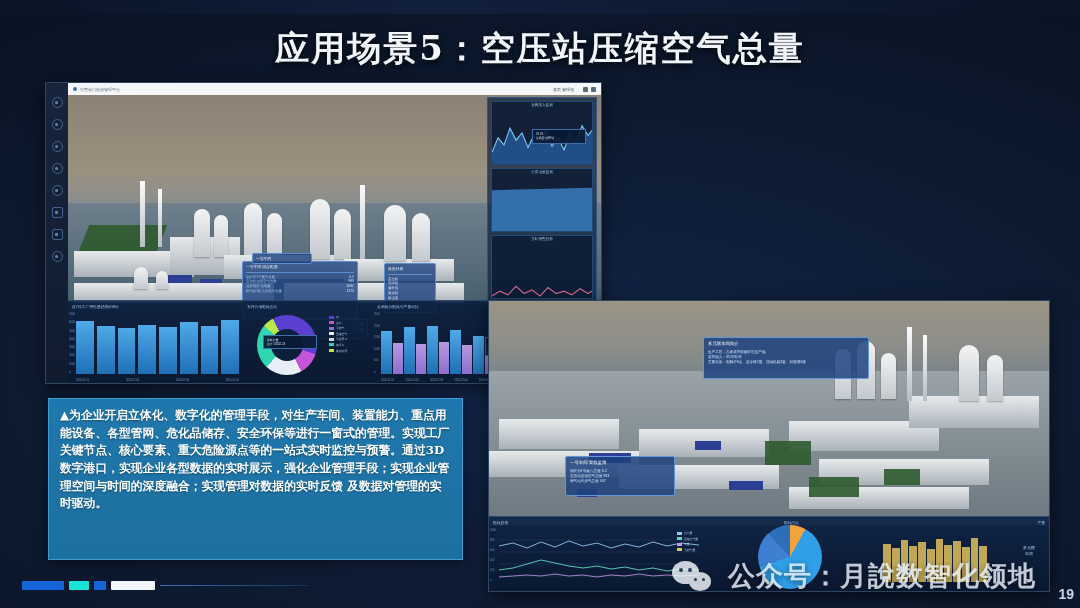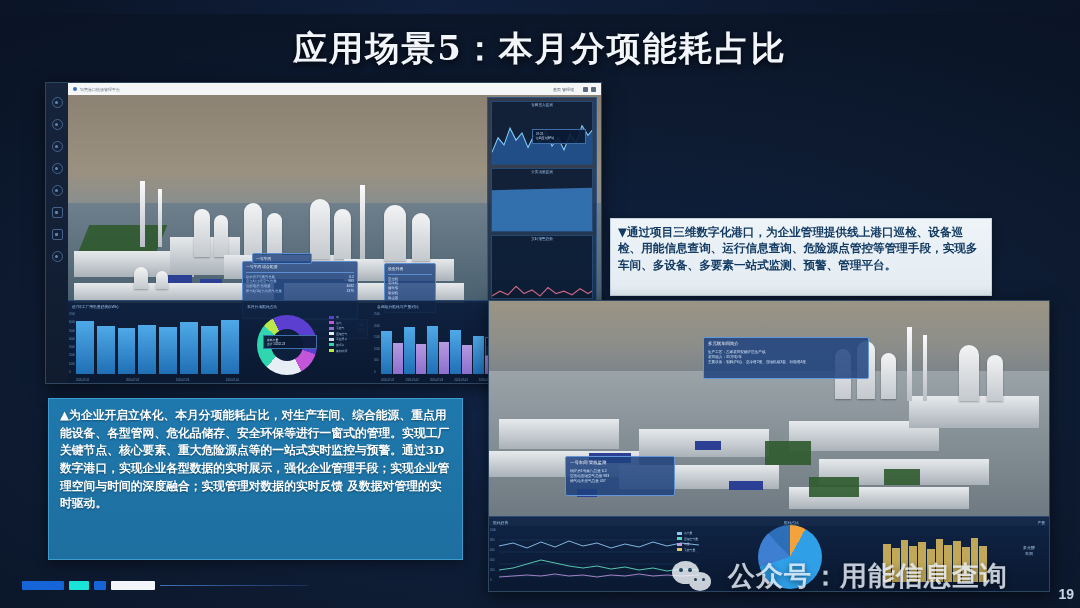--- a/index.html
+++ b/index.html
@@ -170,21 +170,21 @@
   .bub.b1{left:0;top:0;width:27px;height:23px;}
   .bub.b2{left:17px;top:11px;width:22px;height:19px;}
   .eye{position:absolute;width:4px;height:4px;border-radius:50%;background:#23405f;}
   .pageno{position:absolute;right:6px;bottom:6px;color:#cfe0f2;font-size:14px;font-weight:bold;opacity:.95;}
 </style>
 </head>
 <body>
 
 <div class="slide">
 
-  <div class="title">应用场景5：本月分项能耗占比</div>
+  <div class="title">应用场景5：空压站压缩空气总量</div>
 
   <div class="dash1">
     <div class="d1-sky"></div>
     <div class="d1-water"></div>
 
     <div class="plant">
       <div class="greenyard" style="left:8px;top:46px;width:78px;height:36px;transform:skewX(-22deg);"></div>
       <div class="slab" style="left:0px;top:72px;width:120px;height:26px;"></div>
       <div class="slab" style="left:96px;top:58px;width:70px;height:38px;"></div>
       <div class="stack" style="left:66px;top:2px;width:5px;height:66px;"></div>
@@ -408,23 +408,20 @@
           <span>2020-07-04</span>
           <span>2020-07-05</span>
           <span>2020-07-06</span>
           <span>2020-07-07</span>
         </div>
         <div class="quanchang" style="right:10px;top:26px;">全厂</div>
       </div>
     </div>
   </div>
 
-  <div class="capR">
-    <span>▼</span><span>通过项目三维数字化港口，为企业管理提供线上港口巡检、设备巡检、用能信息查询、运行信息查询、危险源点管控等管理手段，实现多车间、多设备、多要素一站式监测、预警、管理平台。</span>
-  </div>
 
   <div class="dash2">
     <div class="d2-sky"></div>
     <div class="d2-ground"></div>
 
     <div>
       <div class="slab" style="left:10px;top:118px;width:120px;height:30px;"></div>
       <div class="slab" style="left:0px;top:150px;width:150px;height:26px;"></div>
       <div class="slab" style="left:150px;top:128px;width:130px;height:28px;"></div>
       <div class="slab" style="left:130px;top:164px;width:160px;height:24px;"></div>
@@ -528,21 +525,21 @@
         </div>
         <div style="position:absolute;right:14px;top:28px;text-align:center;color:#a8cbeb;font-size:4px;line-height:1.6;">
           <div>多元醇</div>
           <div>车间</div>
         </div>
       </div>
     </div>
   </div>
 
   <div class="capL">
-    <span>▲</span><span>为企业开启立体化、本月分项能耗占比，对生产车间、综合能源、重点用能设备、各型管网、危化品储存、安全环保等进行一窗式的管理。实现工厂关键节点、核心要素、重大危险源点等的一站式实时监控与预警。通过3D数字港口，实现企业各型数据的实时展示，强化企业管理手段；实现企业管理空间与时间的深度融合；实现管理对数据的实时反馈 及数据对管理的实时驱动。</span>
+    <span>▲</span><span>为企业开启立体化、数字化的管理手段，对生产车间、装置能力、重点用能设备、各型管网、危化品储存、安全环保等进行一窗式的管理。实现工厂关键节点、核心要素、重大危险源点等的一站式实时监控与预警。通过3D数字港口，实现企业各型数据的实时展示，强化企业管理手段；实现企业管理空间与时间的深度融合；实现管理对数据的实时反馈 及数据对管理的实时驱动。</span>
   </div>
 
   <div class="deco">
     <i style="width:42px;background:#1565d8"></i>
     <i style="width:20px;background:#19e2d6"></i>
     <i style="width:12px;background:#1565d8"></i>
     <i style="width:44px;background:#f2f6fa"></i>
     <span class="ln"></span>
   </div>
 
@@ -550,17 +547,17 @@
     <div class="wchat">
       <div class="bub b1">
           <span class="eye" style="left:7px;top:7px;"></span>
           <span class="eye" style="left:16px;top:7px;"></span>
         </div>
       <div class="bub b2">
           <span class="eye" style="left:5px;top:6px;width:3px;height:3px;"></span>
           <span class="eye" style="left:13px;top:6px;width:3px;height:3px;"></span>
         </div>
     </div>
-    <div class="wm-txt">公众号：用能信息查询</div>
+    <div class="wm-txt">公众号：月說数智化领地</div>
   </div>
 
   <div class="pageno">19</div>
 </div>
 
 </body></html>

